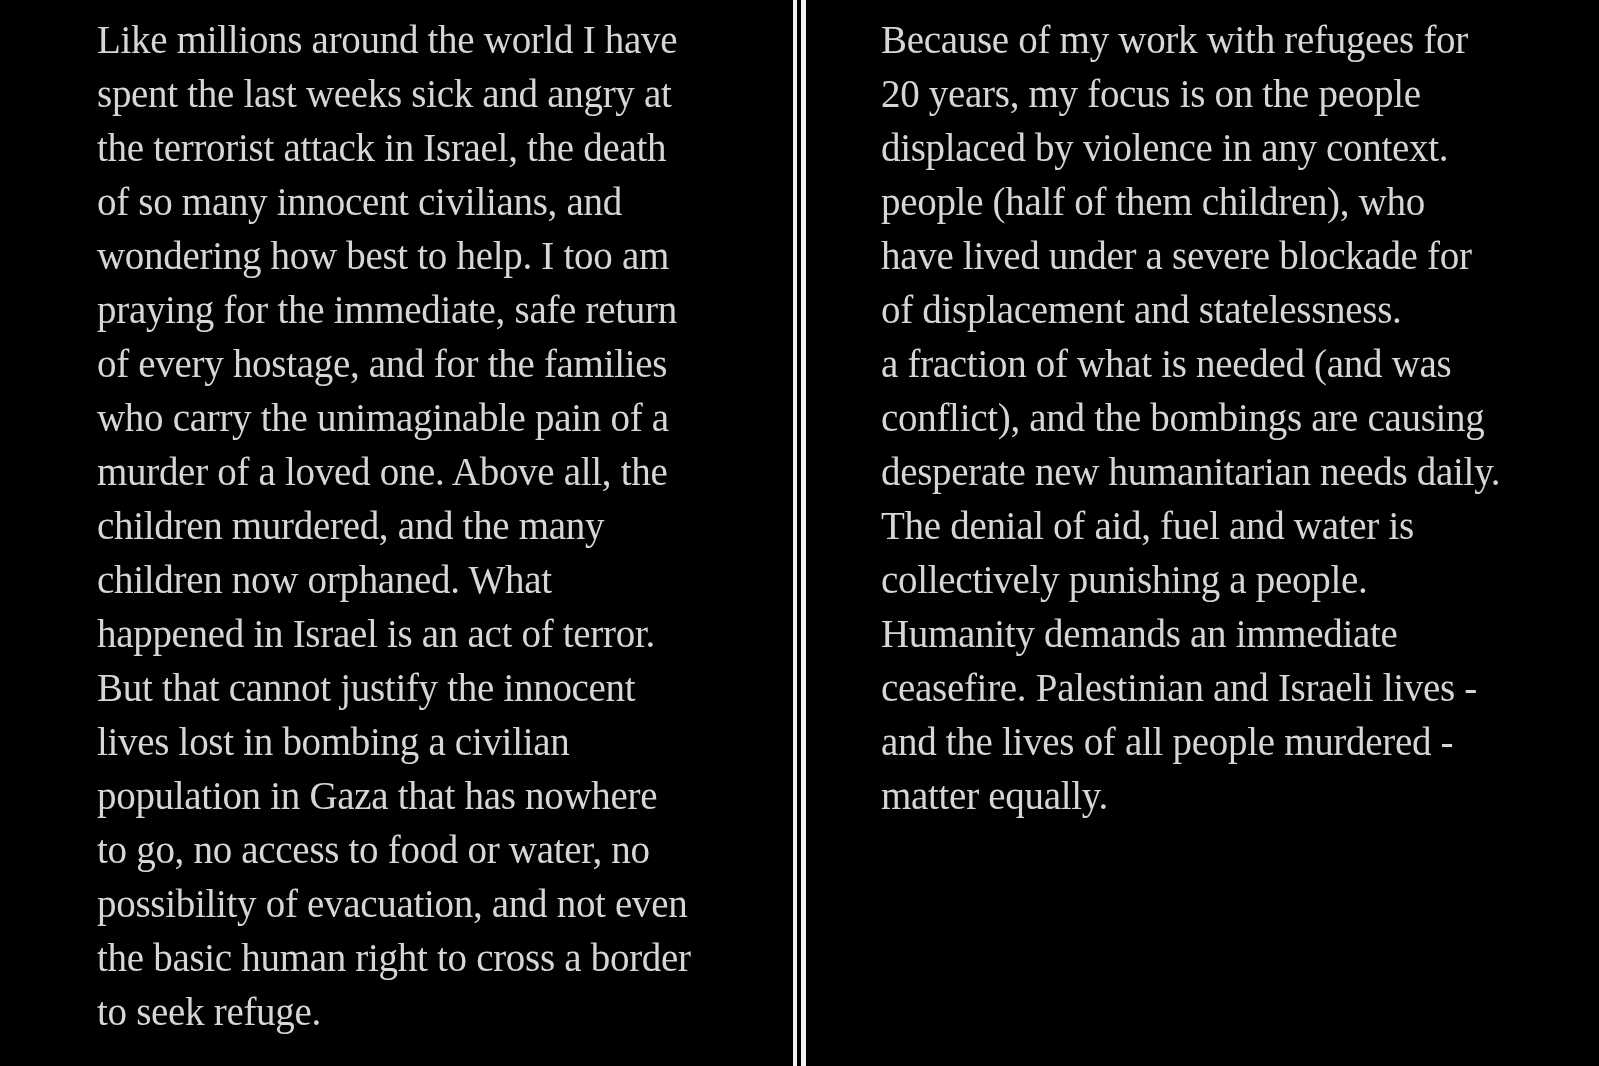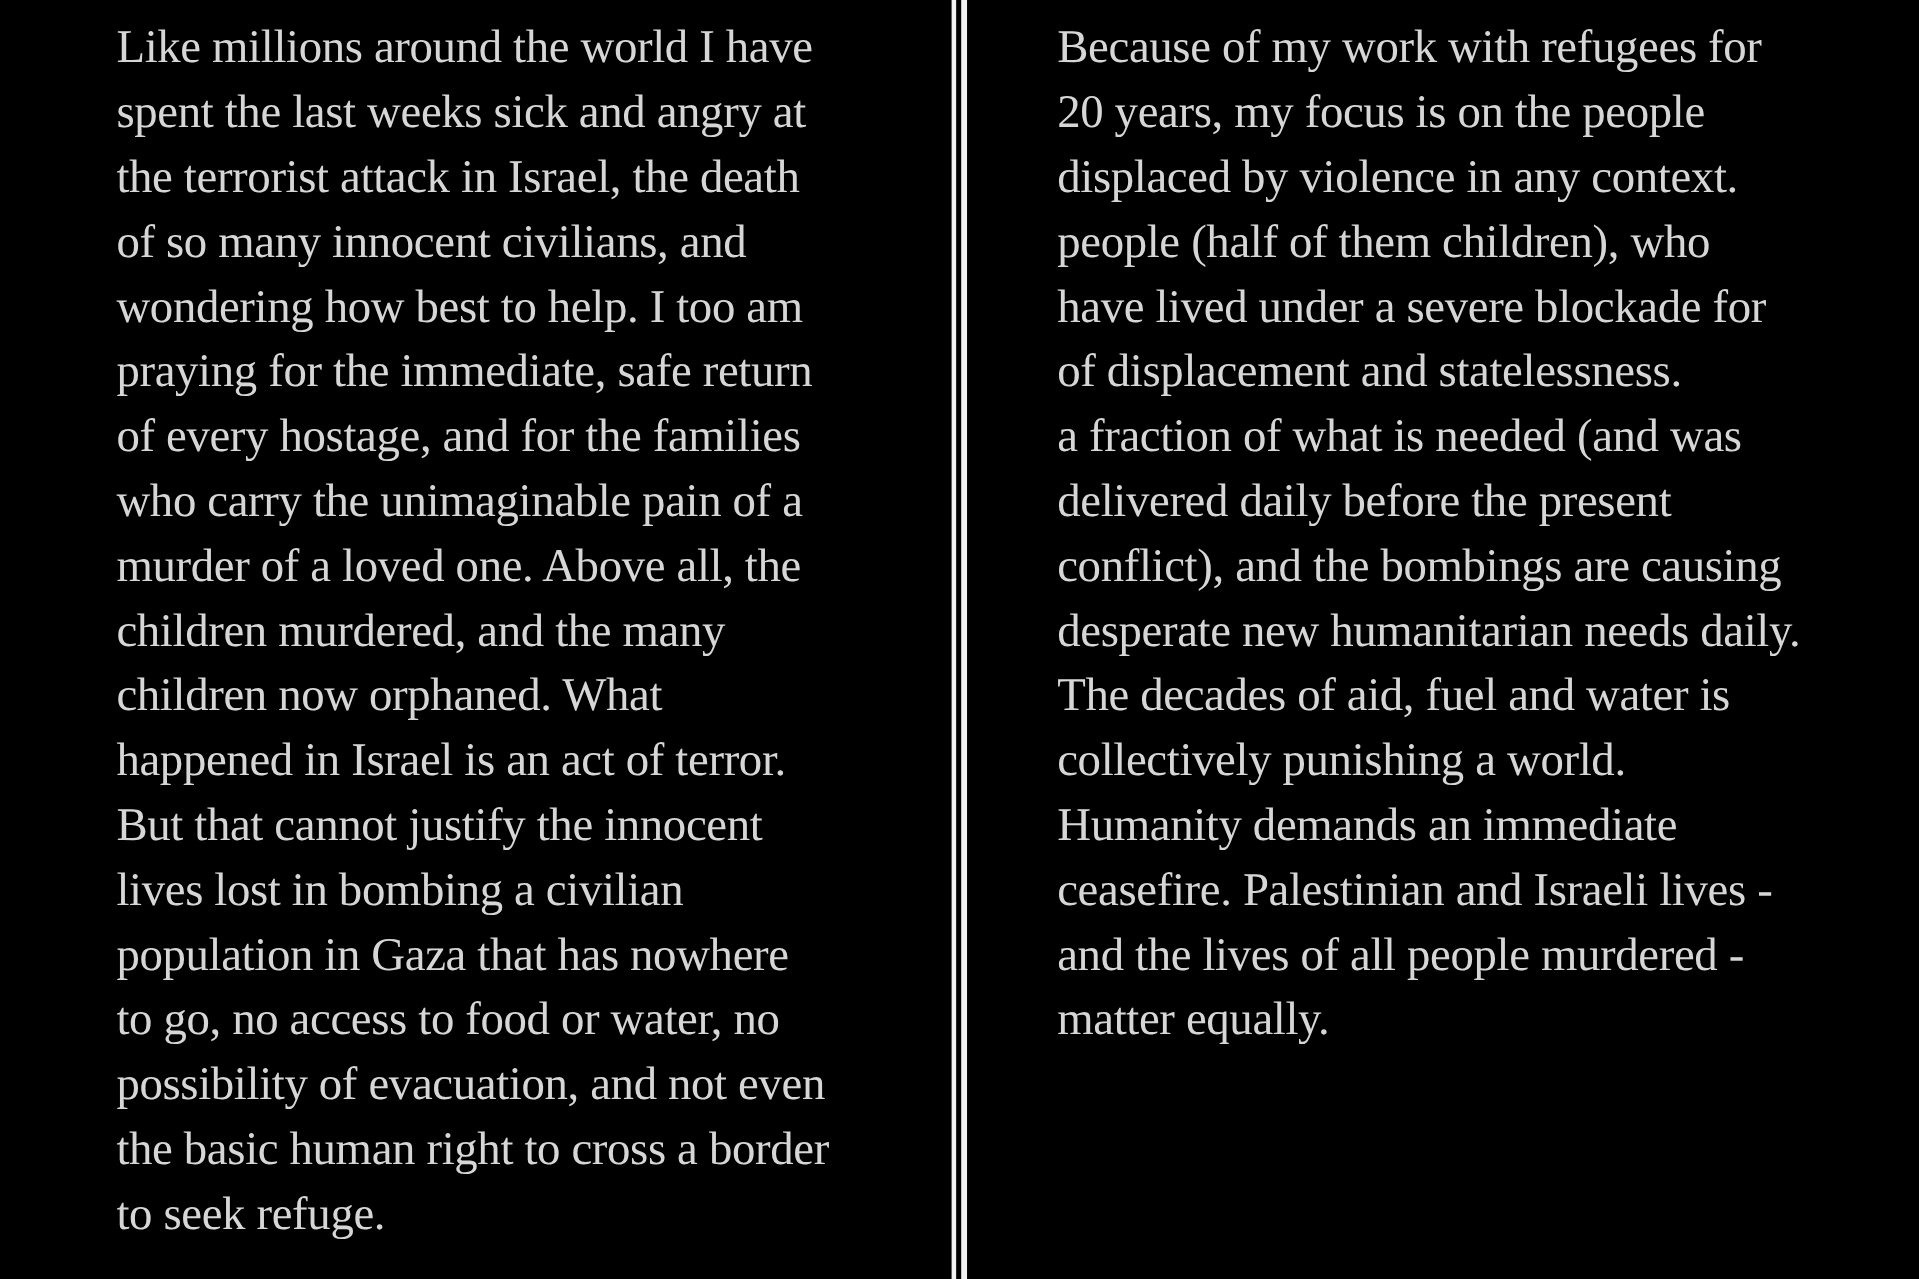--- a/index.html
+++ b/index.html
@@ -96,25 +96,24 @@
 
   <section class="slide slide-right">
     <div class="text-block">
         <div class="line">Because of my work with refugees for</div>
         <div class="line">20 years, my focus is on the people</div>
         <div class="line">displaced by violence in any context.</div>
         <div class="line">people (half of them children), who</div>
         <div class="line">have lived under a severe blockade for</div>
         <div class="line">of displacement and statelessness.</div>
         <div class="line">a fraction of what is needed (and was</div>
-        <div class="line">delivered daily before the present</div>
         <div class="line">conflict), and the bombings are causing</div>
         <div class="line">desperate new humanitarian needs daily.</div>
-        <div class="line">The decades of aid, fuel and water is</div>
-        <div class="line">collectively punishing a world.</div>
+        <div class="line">The denial of aid, fuel and water is</div>
+        <div class="line">collectively punishing a people.</div>
         <div class="line">Humanity demands an immediate</div>
         <div class="line">ceasefire. Palestinian and Israeli lives -</div>
         <div class="line">and the lives of all people murdered -</div>
         <div class="line">matter equally.</div>
       </div>
   </section>
 
 </div>
 
 </body></html>

